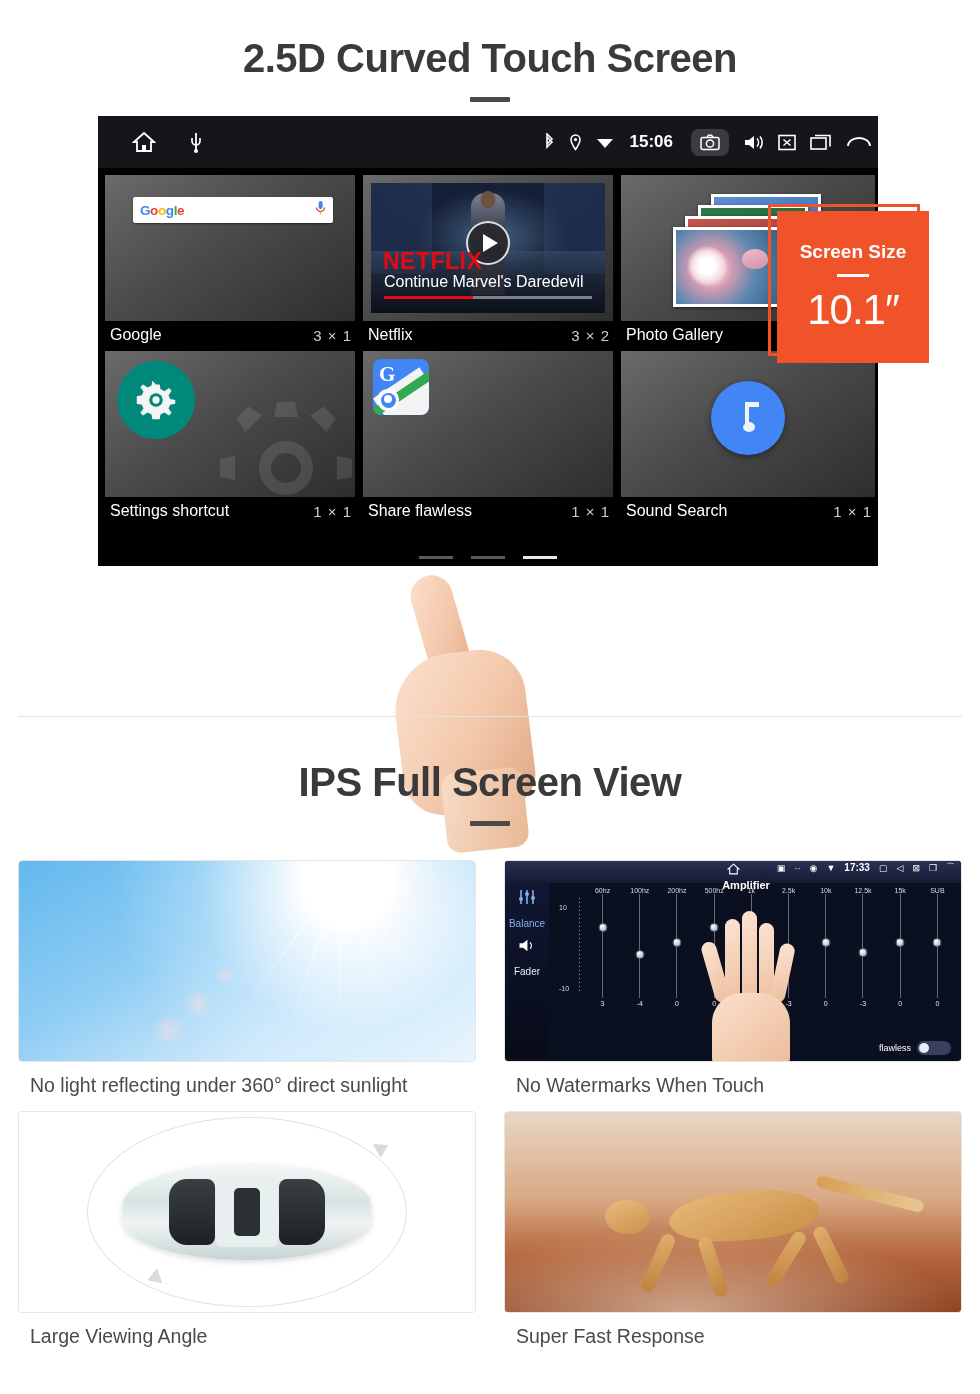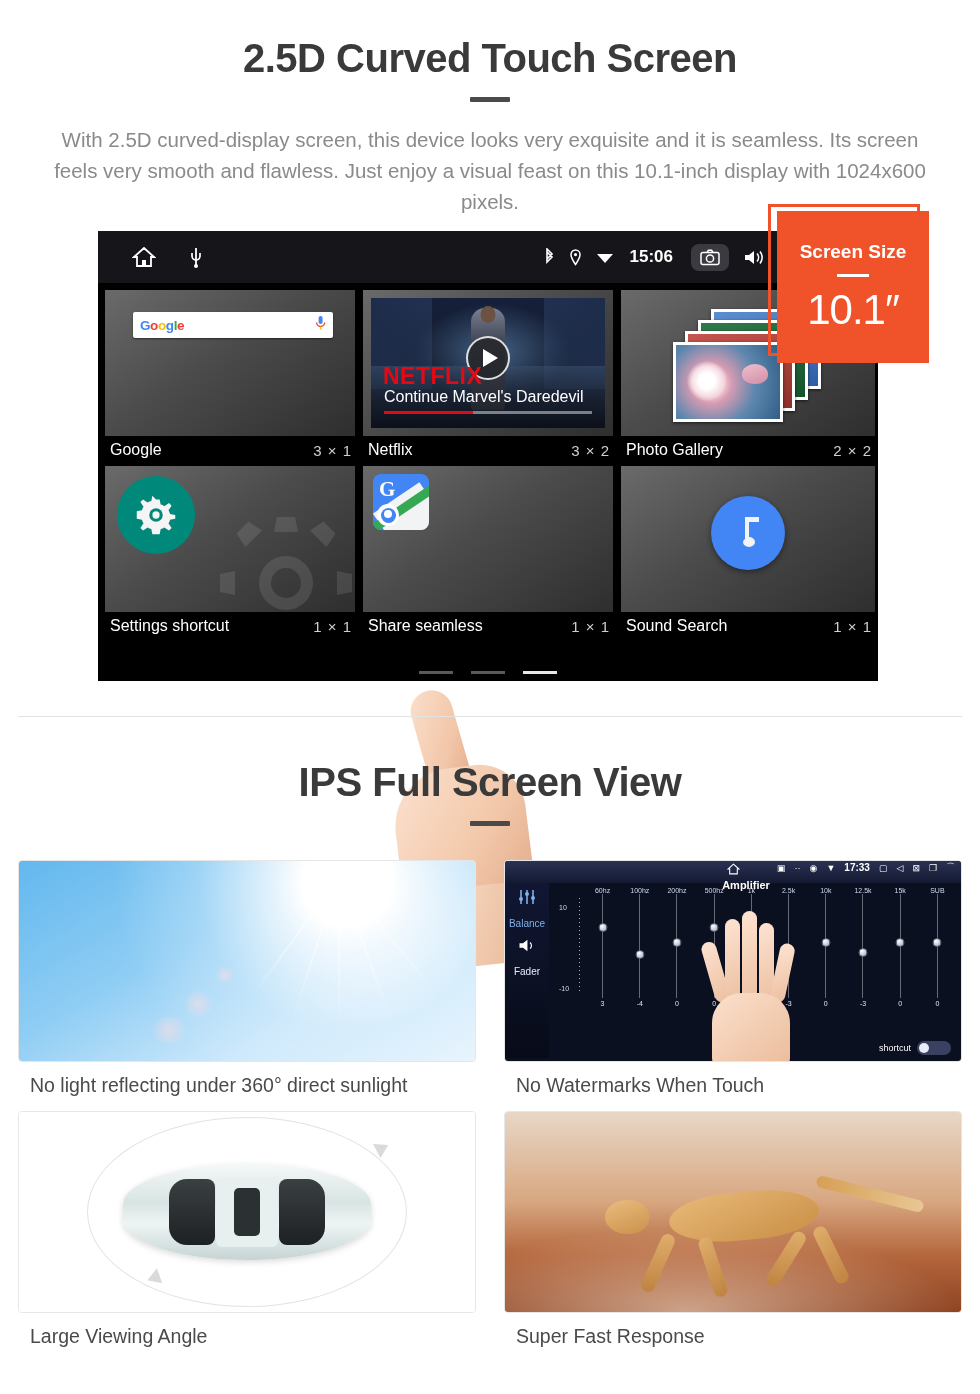--- a/index.html
+++ b/index.html
@@ -448,21 +448,20 @@
   }
 </style>
 </head>
 <body>
 
 <div class="page">
 
   <div>
     <h1 class="sec-title">2.5D Curved Touch Screen</h1>
     <div class="divider-line"></div>
-    <p class="sec-desc">With 2.5D curved-display screen, this device looks very exquisite and it is seamless. Its screen feels very smooth and flawless. Just enjoy a visual feast on this 10.1-inch display with 1024x600 pixels.</p>
 
     <div class="device-wrap">
       <div class="device">
 
         <div class="statusbar">
           <div class="sb-left">
             <span class="sb-ico">
               <svg width="24" height="22" viewBox="0 0 24 22">
                   <path d="M12 2 L22 11 h-3 v9 h-14 v-9 h-3 Z" fill="none" stroke="#fff" stroke-width="1.8"></path>
                   <rect x="10" y="14" width="4" height="6" fill="#fff"></rect>
@@ -621,21 +620,21 @@
                 <div class="maps-icon">
                   <div class="maps-white"></div>
                   <div class="maps-road"></div>
                   <div class="maps-g">G</div>
                   <div class="maps-pin">
                     <div class="maps-pin-i"></div>
                   </div>
                 </div>
               </div>
               <div class="wlabel" style="width:252px;">
-                <span>Share seamless</span>
+                <span>Share flawless</span>
                 <span class="size">1 × 1</span>
               </div>
             </div>
 
             <div class="wcell">
               <div class="tile" style="width:256px;height:148px;">
                 <div class="snd-circle">
                   <svg width="34" height="36" viewBox="0 0 34 36">
                       <path d="M12 27 a6 5 0 1 0 6 -5 V7 h10 V2 H14 v22 a6 5 0 0 0 -2 3 Z" fill="#f1f3f4"></path>
                     </svg>
@@ -811,21 +810,21 @@
               </div>
               <div class="amp-foot">
                 <span>
                   <svg width="14" height="12" viewBox="0 0 14 12">
                       <path d="M7 1 L2 6 L7 11" fill="none" stroke="#cfd6ee" stroke-width="1.6"></path>
                       <circle cx="11" cy="6" r="1.3" fill="#cfd6ee"></circle>
                     </svg>
                 </span>
                 <span class="amp-custom">Custom</span>
                 <span class="amp-loud">
-                  <span>shortcut</span>
+                  <span>flawless</span>
                   <span class="amp-toggle"></span>
                 </span>
               </div>
               <div class="amp-hand">
                 <div class="amp-finger" style="left:2px;height:62px;transform:rotate(-16deg)"></div>
                 <div class="amp-finger" style="left:19px;height:84px;"></div>
                 <div class="amp-finger" style="left:36px;height:92px;"></div>
                 <div class="amp-finger" style="left:53px;height:80px;"></div>
                 <div class="amp-finger" style="left:69px;height:60px;transform:rotate(12deg)"></div>
                 <div class="amp-palm"></div>

